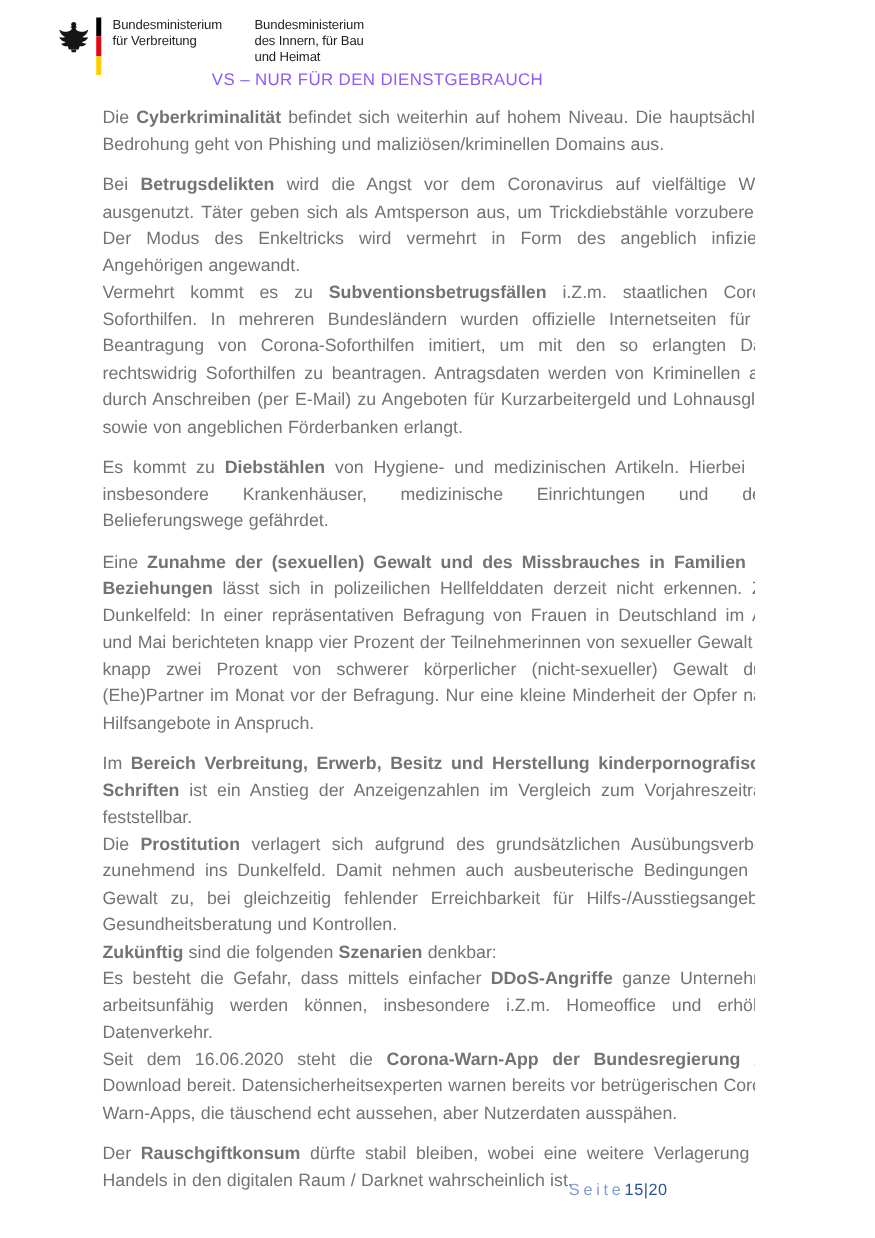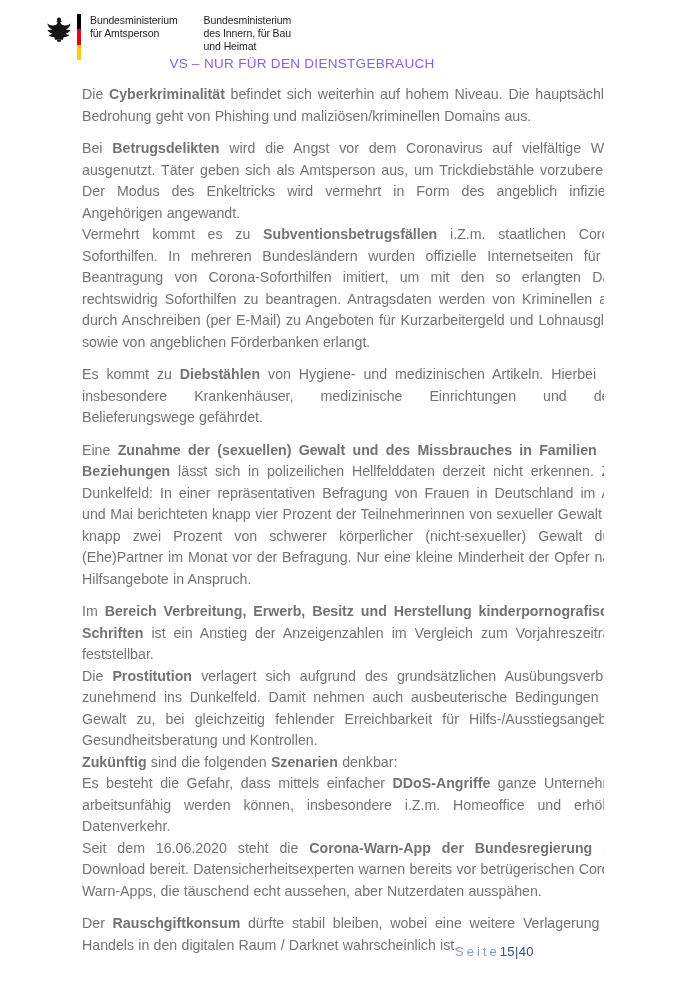--- a/index.html
+++ b/index.html
@@ -50,21 +50,21 @@
         </g>
       </svg>
     </span>
     <span class="flagbar">
       <span class="seg" style="background: rgb(0, 0, 0);"></span>
       <span class="seg" style="background: rgb(227, 6, 19);"></span>
       <span class="seg" style="background: rgb(255, 204, 0);"></span>
     </span>
     <div class="min min1">
       <div>Bundesministerium</div>
-      <div>für Amtsperson</div>
+      <div>für Verbreitung</div>
     </div>
     <div class="min min2">
       <div>Bundesministerium</div>
       <div>des Innern, für Bau</div>
       <div>und Heimat</div>
     </div>
   </div>
 
   <div class="classification">VS – NUR FÜR DEN DIENSTGEBRAUCH</div>
 
@@ -76,16 +76,16 @@
       <p class="para gap"><span>Eine </span><span class="b">Zunahme der (sexuellen) Gewalt und des Missbrauches in Familien und Beziehungen</span><span> lässt sich in polizeilichen Hellfelddaten derzeit nicht erkennen. Zum Dunkelfeld: In einer repräsentativen Befragung von Frauen in Deutschland im April und Mai berichteten knapp vier Prozent der Teilnehmerinnen von sexueller Gewalt und knapp zwei Prozent von schwerer körperlicher (nicht-sexueller) Gewalt durch (Ehe)Partner im Monat vor der Befragung. Nur eine kleine Minderheit der Opfer nahm Hilfsangebote in Anspruch.</span></p>
       <p class="para gap"><span>Im </span><span class="b">Bereich Verbreitung, Erwerb, Besitz und Herstellung kinderpornografischer Schriften</span><span> ist ein Anstieg der Anzeigenzahlen im Vergleich zum Vorjahreszeitraum feststellbar.</span></p>
       <p class="para"><span>Die </span><span class="b">Prostitution</span><span> verlagert sich aufgrund des grundsätzlichen Ausübungsverbotes zunehmend ins Dunkelfeld. Damit nehmen auch ausbeuterische Bedingungen und Gewalt zu, bei gleichzeitig fehlender Erreichbarkeit für Hilfs-/Ausstiegsangebote, Gesundheitsberatung und Kontrollen.</span></p>
       <p class="para"><span class="b">Zukünftig</span><span> sind die folgenden </span><span class="b">Szenarien</span><span> denkbar:</span></p>
       <p class="para"><span>Es besteht die Gefahr, dass mittels einfacher </span><span class="b">DDoS-Angriffe</span><span> ganze Unternehmen arbeitsunfähig werden können, insbesondere i.Z.m. Homeoffice und erhöhten Datenverkehr.</span></p>
       <p class="para"><span>Seit dem 16.06.2020 steht die </span><span class="b">Corona-Warn-App der Bundesregierung</span><span> zum Download bereit. Datensicherheitsexperten warnen bereits vor betrügerischen Corona-Warn-Apps, die täuschend echt aussehen, aber Nutzerdaten ausspähen.</span></p>
       <p class="para gap"><span>Der </span><span class="b">Rauschgiftkonsum</span><span> dürfte stabil bleiben, wobei eine weitere Verlagerung des Handels in den digitalen Raum / Darknet wahrscheinlich ist.</span></p>
     </div>
 
   <div class="footer">
-    <span class="seite">Seite</span><span class="nums"><span>15</span><span>|</span><span>40</span></span>
+    <span class="seite">Seite</span><span class="nums"><span>15</span><span>|</span><span>20</span></span>
   </div>
 
 </div>
 
 </body></html>

